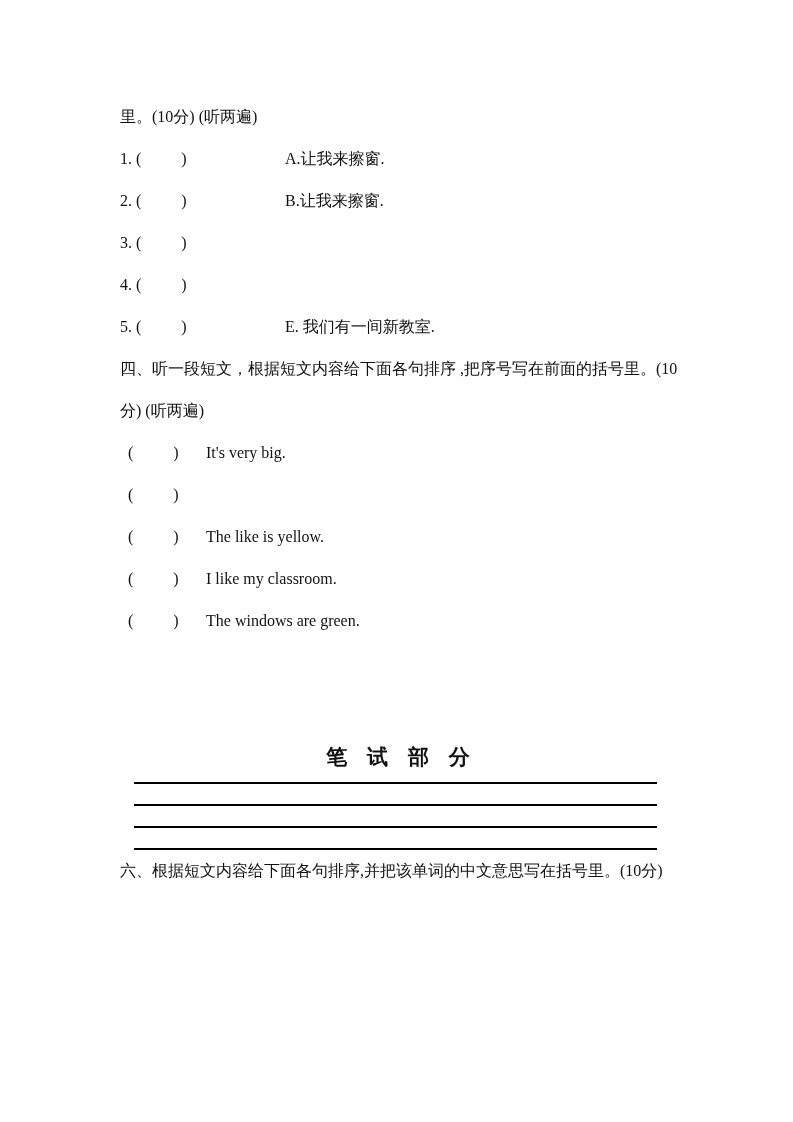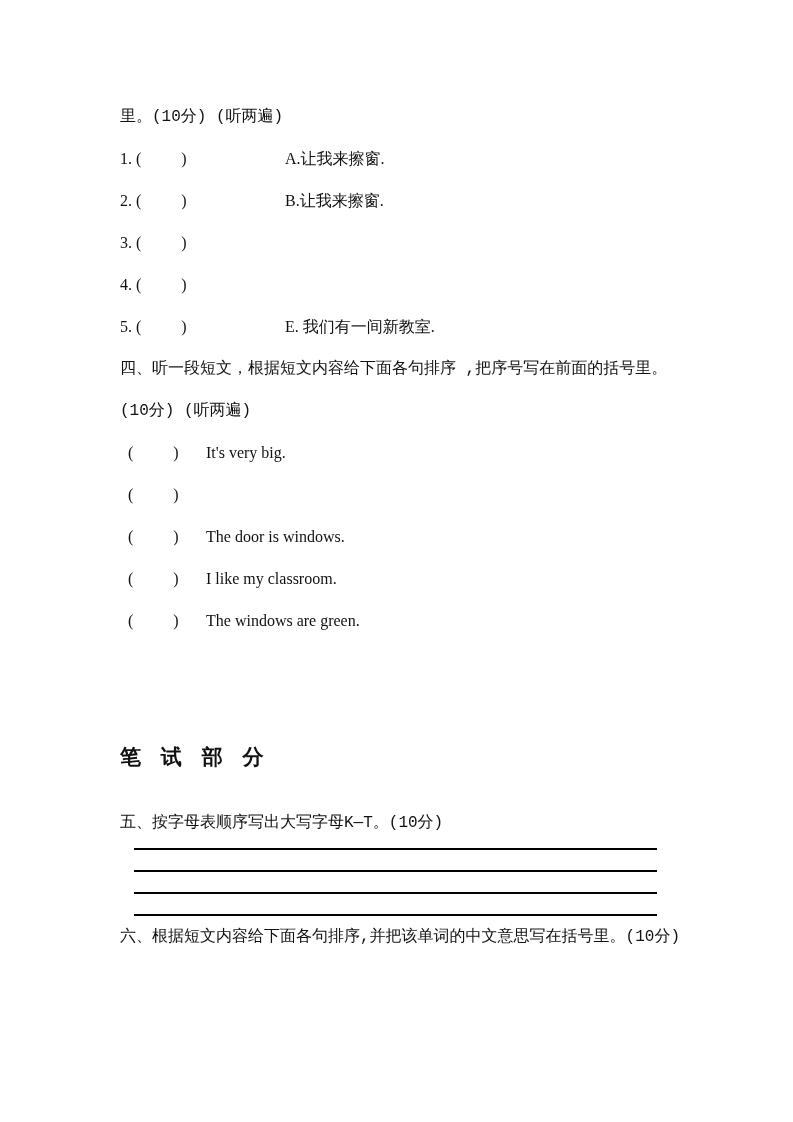--- a/index.html
+++ b/index.html
@@ -18,21 +18,20 @@
   .page {
     box-sizing: border-box;
     width: 793px;
     height: 1122px;
     padding: 96px 110px 0 120px;
   }
   .row {
     line-height: 42px;
     margin: 0;
     white-space: normal;
-    font-family: Liberation Mono, monospace;
   }
   .match-row, .order-row {
     display: flex;
     line-height: 42px;
   }
   .match-left {
     width: 165px;
     flex: 0 0 165px;
     white-space: pre;
   }
@@ -41,21 +40,21 @@
     flex: 0 0 78px;
     margin-left: 8px;
     white-space: pre;
   }
   .opt-text, .sentence-text {
     white-space: pre;
   }
   .center-heading {
     margin: 94px 0 0 0;
     line-height: 42px;
-    text-align: left;
+    text-align: center;
     font-size: 21px;
     font-weight: bold;
     letter-spacing: 7px;
     font-family: "Liberation Sans", "DejaVu Sans", sans-serif;
   }
   .sec5-title {
     margin-top: 24px;
   }
   .answer-lines {
     margin-left: 14px;
@@ -108,35 +107,34 @@
   <div>
     <div class="order-row">
       <span class="order-left">(          )</span>
       <span class="sentence-text">It's very big.</span>
     </div>
     <div class="order-row">
       <span class="order-left">(          )</span>
     </div>
     <div class="order-row">
       <span class="order-left">(          )</span>
-      <span class="sentence-text">The door is windows.</span>
+      <span class="sentence-text">The like is yellow.</span>
     </div>
     <div class="order-row">
       <span class="order-left">(          )</span>
       <span class="sentence-text">I like my classroom.</span>
     </div>
     <div class="order-row">
       <span class="order-left">(          )</span>
       <span class="sentence-text">The windows are green.</span>
     </div>
   </div>
 
   <h2 class="center-heading">笔 试 部 分</h2>
 
-  <p class="row sec5-title">五、按字母表顺序写出大写字母K—T。(10分)</p>
 
   <div class="answer-lines">
     <div class="answer-line"></div>
     <div class="answer-line"></div>
     <div class="answer-line"></div>
     <div class="answer-line"></div>
   </div>
 
   <p class="row">六、根据短文内容给下面各句排序,并把该单词的中文意思写在括号里。(10分)</p>
 

